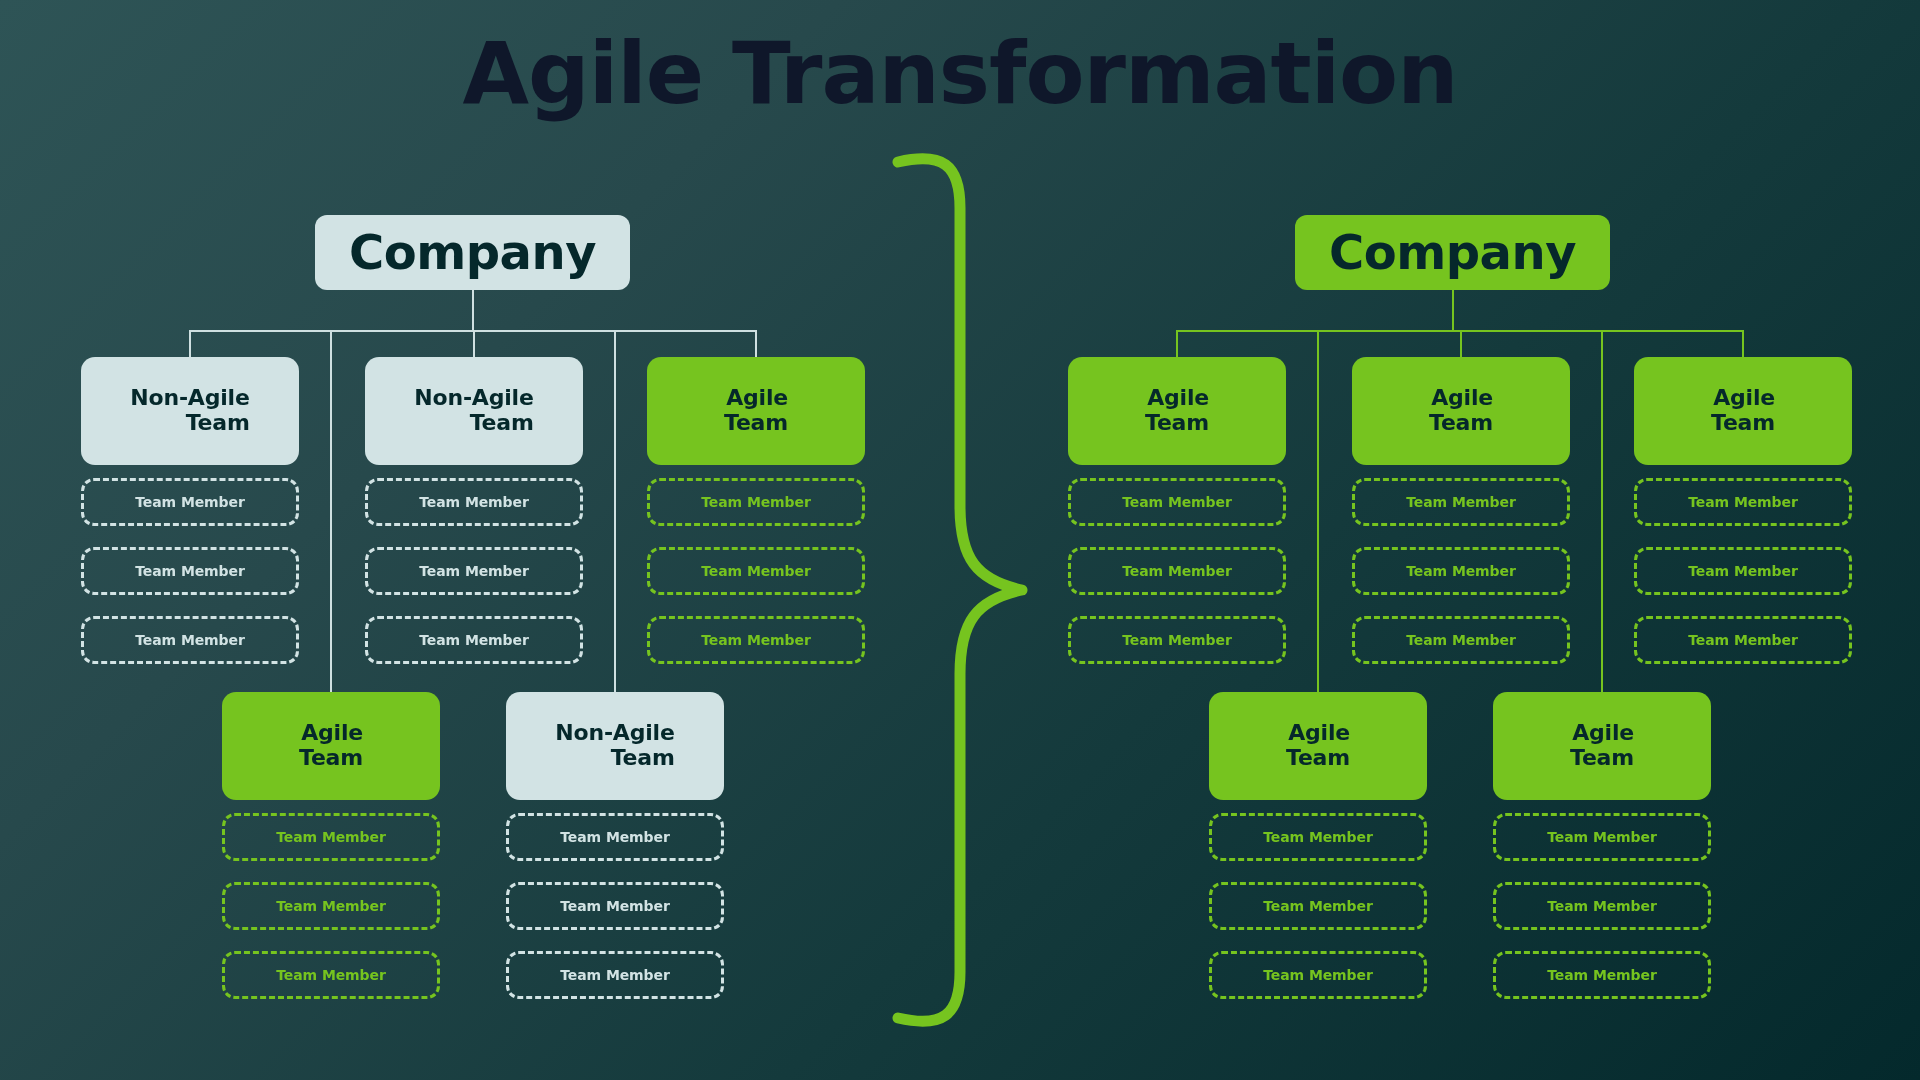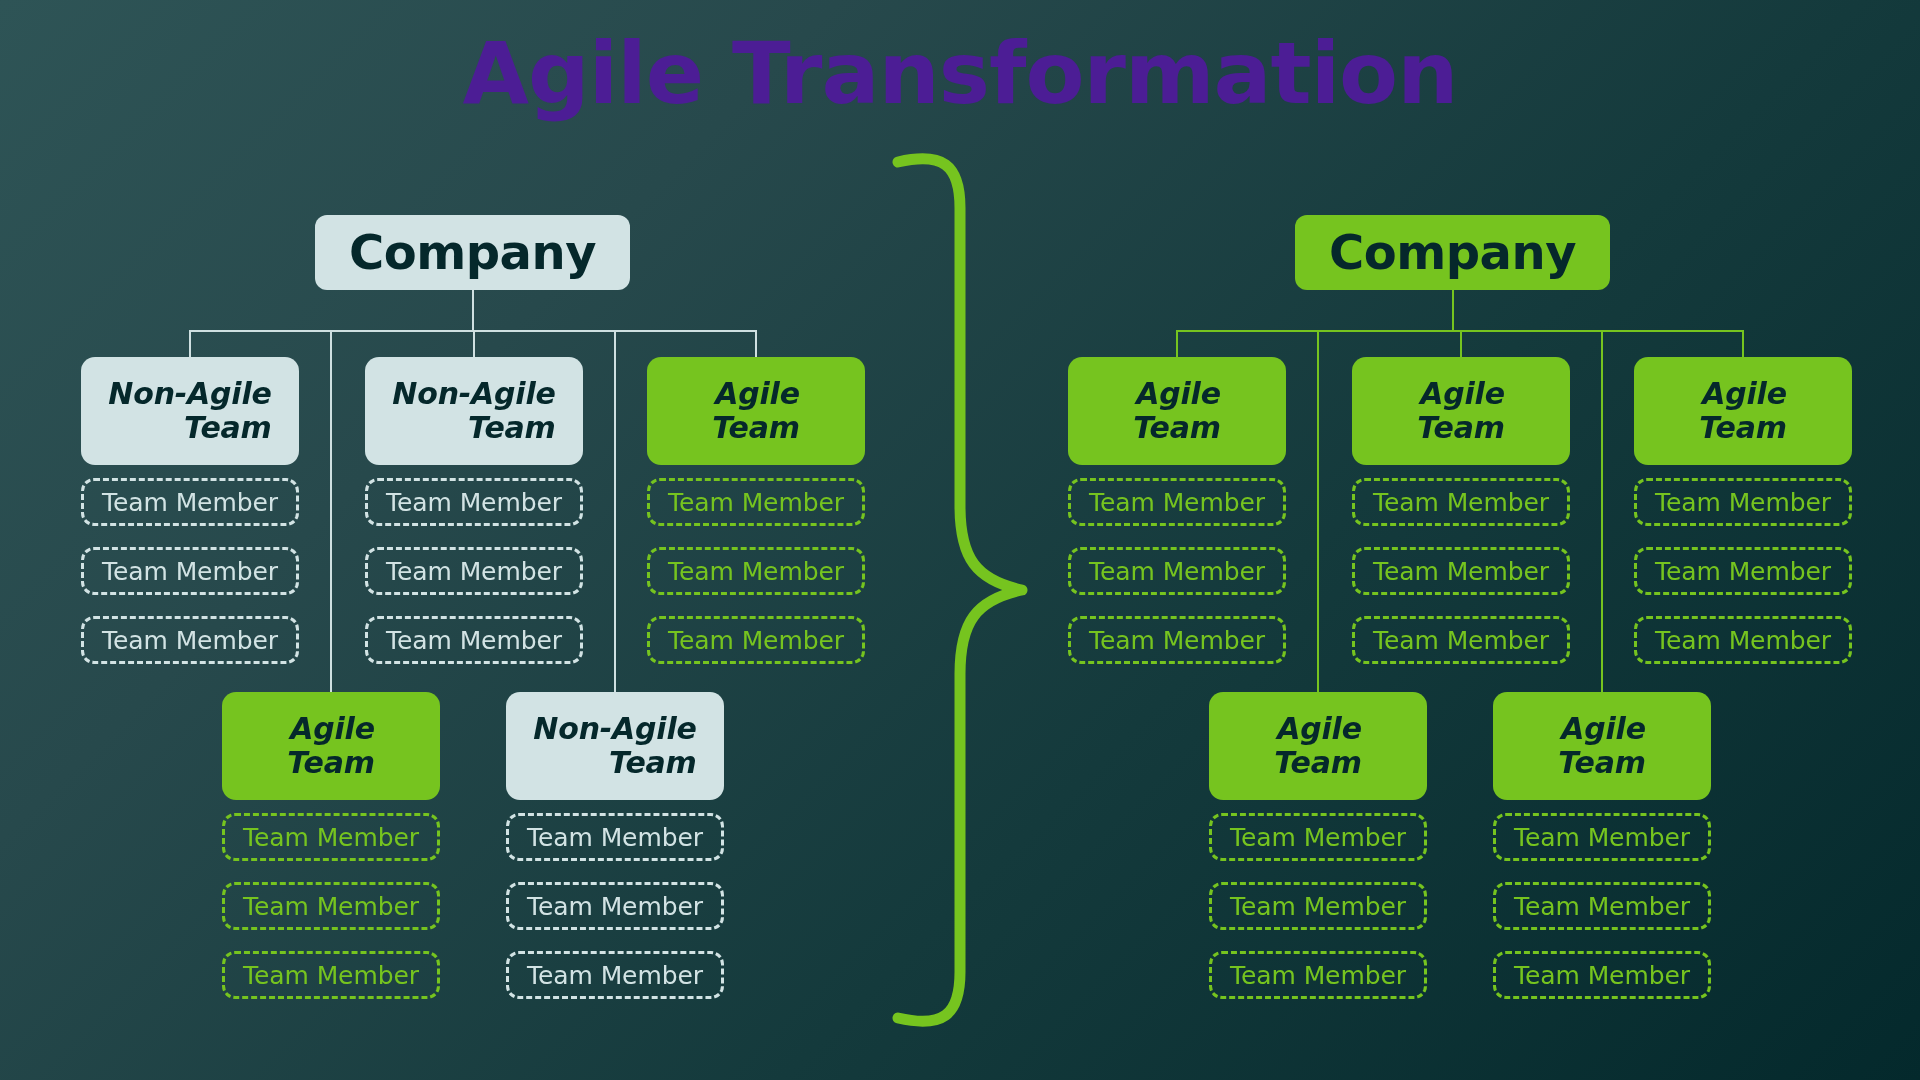--- a/index.html
+++ b/index.html
@@ -7,46 +7,46 @@
     width:1920px;height:1080px;overflow:hidden;
     font-family:"DejaVu Sans","Liberation Sans",sans-serif;
     background:linear-gradient(135deg,#2e5456 0%,#27494c 28%,#143a3c 62%,#04292c 100%);
     position:relative;
   }
   #stage{position:absolute;inset:0;}
 
   
   .title{
     position:absolute;left:0;top:28px;width:1920px;text-align:center;
-    font-size:86px;font-weight:800;letter-spacing:-1px;color:#4c1d95;
+    font-size:86px;font-weight:800;letter-spacing:-1px;color:#0f172a;
     font-family:"DejaVu Sans","Liberation Sans",sans-serif;
     line-height:1.05;
   }
 
   
   .box{
     position:absolute;box-sizing:border-box;border-radius:14px;
     display:flex;align-items:center;justify-content:center;text-align:right;
     line-height:1.12;white-space:pre-line;
   }
   .box.company{
     border-radius:12px;font-size:48px;font-weight:700;letter-spacing:-.5px;
   }
   .box.team{
-    font-size:30px;font-weight:700;letter-spacing:-.2px;font-style:italic;
+    font-size:22px;font-weight:700;letter-spacing:-.2px;
   }
   .box.light{background:#d2e3e4;color:#05282b;}
   .box.green{background:#76c41f;color:#05282b;}
 
   
   .member{
     position:absolute;box-sizing:border-box;border-radius:13px;
     border:3px dashed #d2e3e4;color:#d2e3e4;
     display:flex;align-items:center;justify-content:center;
-    font-size:25px;font-weight:400;letter-spacing:-.1px;
+    font-size:14px;font-weight:700;letter-spacing:-.1px;
     background:transparent;
   }
   .member.g{border-color:#76c41f;color:#76c41f;}
 
   
   .ln{position:absolute;background:#cfe0e1;}
   .ln.g{background:#76c41f;}
 
   
   .brace{position:absolute;left:880px;top:150px;width:160px;height:880px;}

